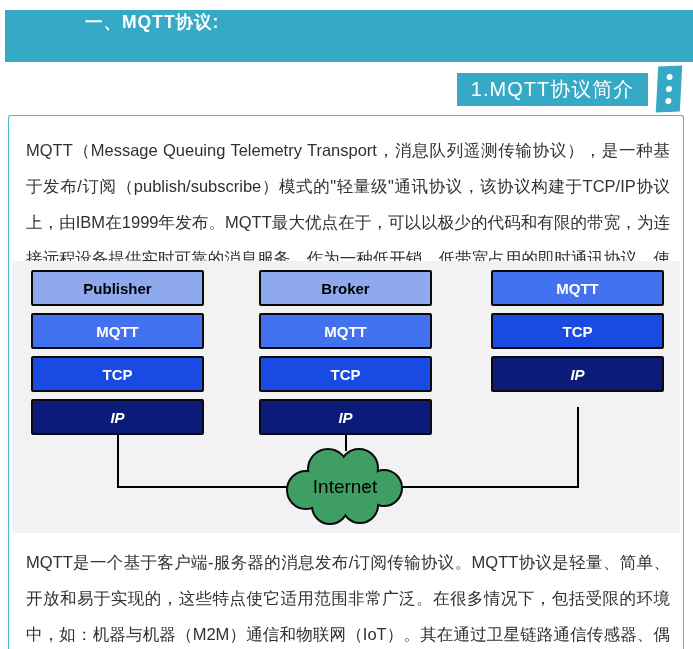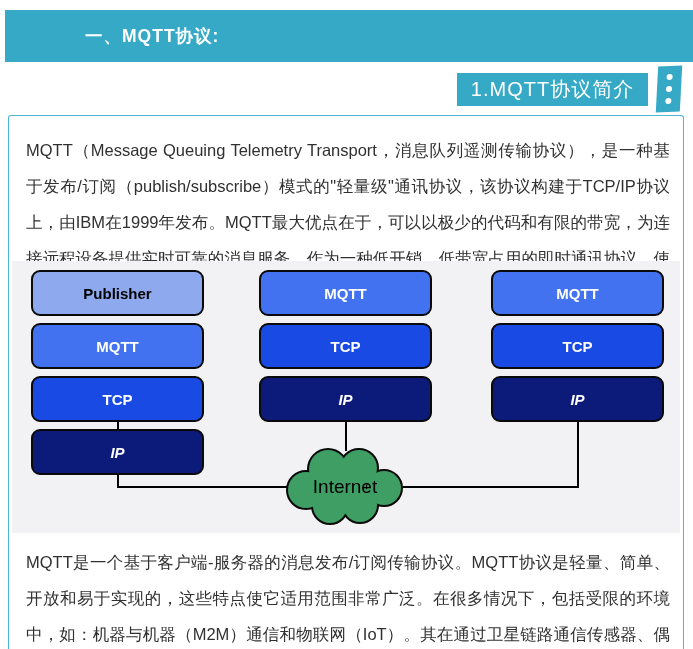--- a/index.html
+++ b/index.html
@@ -5,21 +5,21 @@
   html,body{margin:0;padding:0;}
   body{
     width:693px;height:649px;position:relative;overflow:hidden;
     background:#ffffff;
     font-family:"Liberation Sans","DejaVu Sans",sans-serif;
   }
   
   .header-bar{
     position:absolute;left:5px;top:10px;right:0;height:52px;
     background:var(--accent_teal,#35a9c6);
-    display:flex;align-items:center;
+    display:flex;align-items:flex-start;
   }
   .header-title{
     margin-left:80px;color:#ffffff;font-weight:bold;font-size:17.5px;
     letter-spacing:1px;
   }
   
   .section-badge{
     position:absolute;left:457px;top:73px;width:191px;height:33px;
     background:var(--accent_teal,#35a9c6);color:#ffffff;
     display:flex;align-items:center;justify-content:center;
@@ -49,22 +49,22 @@
   
   .diagram{
     position:absolute;left:3px;top:145px;width:668px;height:272px;
     background:var(--diagram_bg,#f2f2f4);
   }
   .stack-col{position:absolute;top:9px;width:173px;}
   .col-publisher{left:19px;}
   .col-broker{left:247px;}
   .col-subscriber{left:479px;}
   .layer-box{
-    box-sizing:border-box;height:46px;margin-bottom:7px;
-    border:2px solid #0a0a0a;border-radius:9px;
+    box-sizing:border-box;height:36px;margin-bottom:7px;
+    border:2px solid #0a0a0a;border-radius:2px;
     display:flex;align-items:center;justify-content:center;
     font-weight:bold;font-size:15px;color:#ffffff;
   }
   .layer-app {background:var(--layer_app,#8ea9ee);color:#000000;}
   .layer-mqtt{background:var(--layer_mqtt,#4372f0);}
   .layer-tcp {background:var(--layer_tcp,#1a4ae4);}
   .layer-ip  {background:var(--layer_ip,#0c1b7a);font-style:italic;}
   .conn{position:absolute;background:var(--line_black,#000000);}
   .conn-v-left  {left:105px;top:146px;width:2px;height:81px;}
   .conn-v-mid   {left:333px;top:146px;width:2px;height:44px;}
@@ -101,20 +101,21 @@
     <div class="conn conn-v-right"></div>
 
     <div class="stack-col col-publisher">
       <div class="layer-box layer-app">Publisher</div>
       <div class="layer-box layer-mqtt">MQTT</div>
       <div class="layer-box layer-tcp">TCP</div>
       <div class="layer-box layer-ip">IP</div>
     </div>
 
     <div class="stack-col col-broker">
+      <div class="layer-box layer-app">Broker</div>
       <div class="layer-box layer-mqtt">MQTT</div>
       <div class="layer-box layer-tcp">TCP</div>
       <div class="layer-box layer-ip">IP</div>
     </div>
 
     <div class="stack-col col-subscriber">
       <div class="layer-box layer-mqtt">MQTT</div>
       <div class="layer-box layer-tcp">TCP</div>
       <div class="layer-box layer-ip">IP</div>
     </div>

